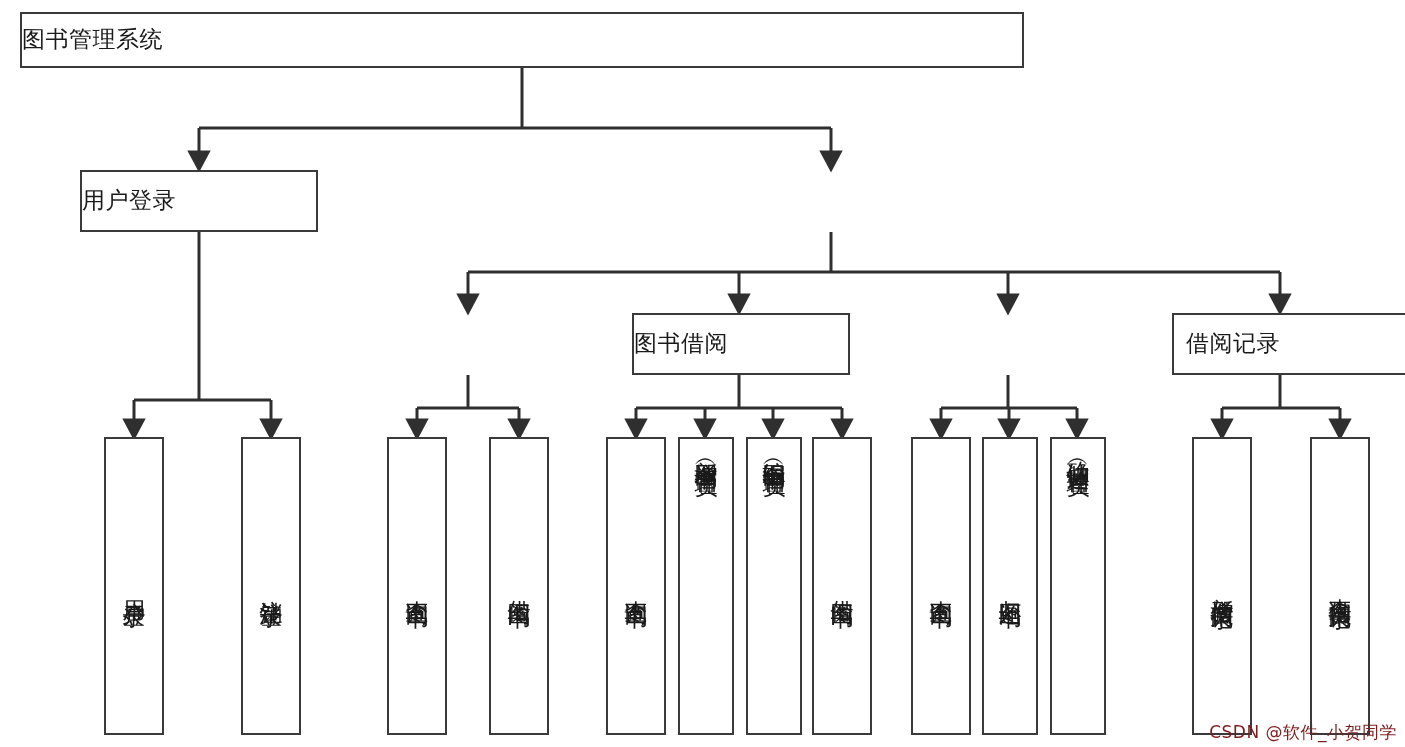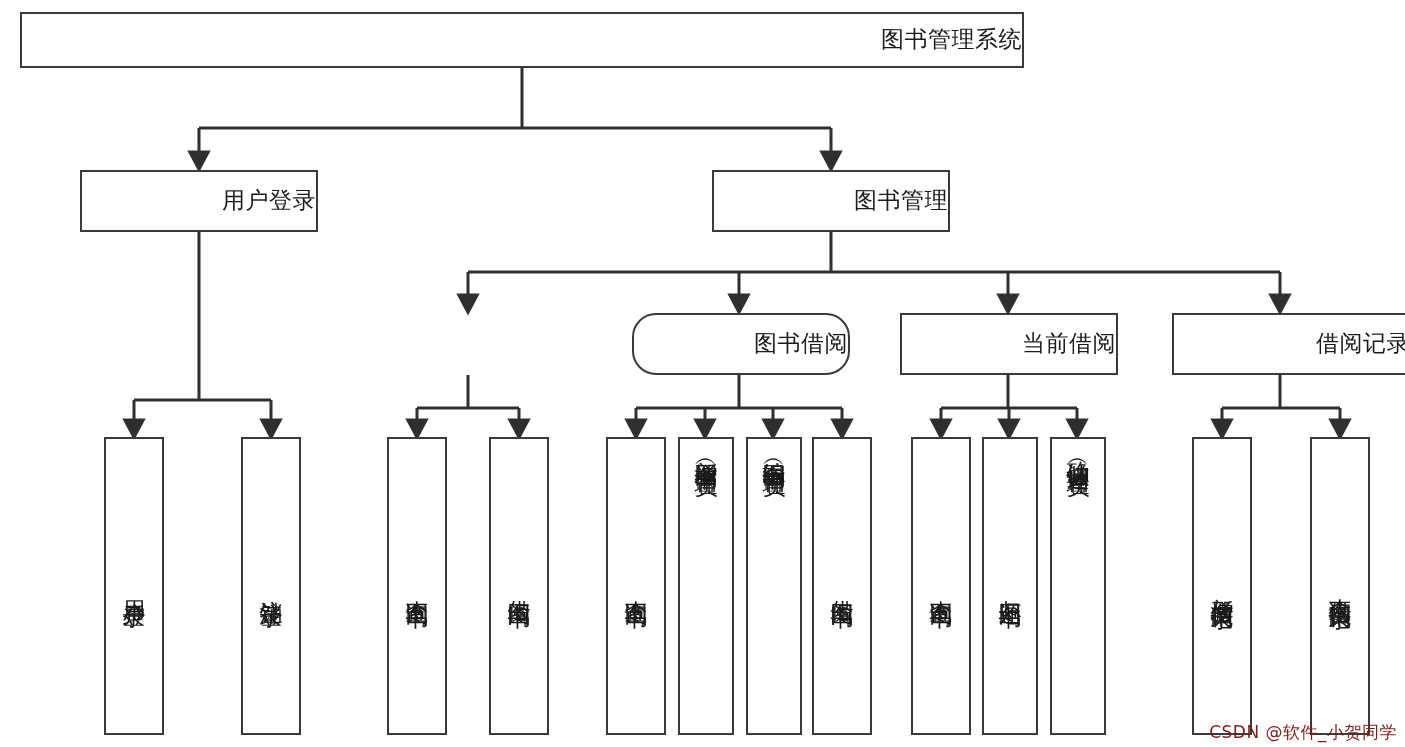--- a/index.html
+++ b/index.html
@@ -25,21 +25,21 @@
     height: 747px;
     pointer-events: none;
   }
   .node {
     position: absolute;
     box-sizing: border-box;
     background: #ffffff;
     border: 2px solid #3a3a3a;
     display: flex;
     align-items: center;
-    justify-content: flex-end;
+    justify-content: flex-start;
     overflow: hidden;
   }
   .node-label {
     color: #1a1a1a;
     line-height: 1.12;
     text-align: center;
     white-space: pre-wrap;
   }
   
   .node.horiz .node-label {
@@ -134,29 +134,23 @@
     </g>
   </svg>
 
   <div class="node horiz root" style="left:20px; top:12px; width:1004px; height:56px;">
     <span class="node-label">图书管理系统</span>
   </div>
 
   <div class="node horiz" style="left:80px; top:170px; width:238px; height:62px;">
     <span class="node-label">用户登录</span>
   </div>
-  <div class="node horiz" style="left:712px; top:170px; width:238px; height:62px;">
-    <span class="node-label">图书管理</span>
-  </div>
-
-  <div class="node horiz" style="left:632px; top:313px; width:218px; height:62px;border-radius:24px;">
+
+  <div class="node horiz" style="left:632px; top:313px; width:218px; height:62px;">
     <span class="node-label">图书借阅</span>
-  </div>
-  <div class="node horiz" style="left:900px; top:313px; width:218px; height:62px;">
-    <span class="node-label">当前借阅</span>
   </div>
   <div class="node horiz" style="left:1172px; top:313px; width:240px; height:62px;padding-left:12px;">
     <span class="node-label">借阅记录</span>
   </div>
 
   <div class="node vert centered" style="left:104px; top:437px; width:60px; height:298px;">
     <span class="node-label">用户登录</span>
   </div>
   <div class="node vert centered" style="left:241px; top:437px; width:60px; height:298px;">
     <span class="node-label">注销登录</span>

